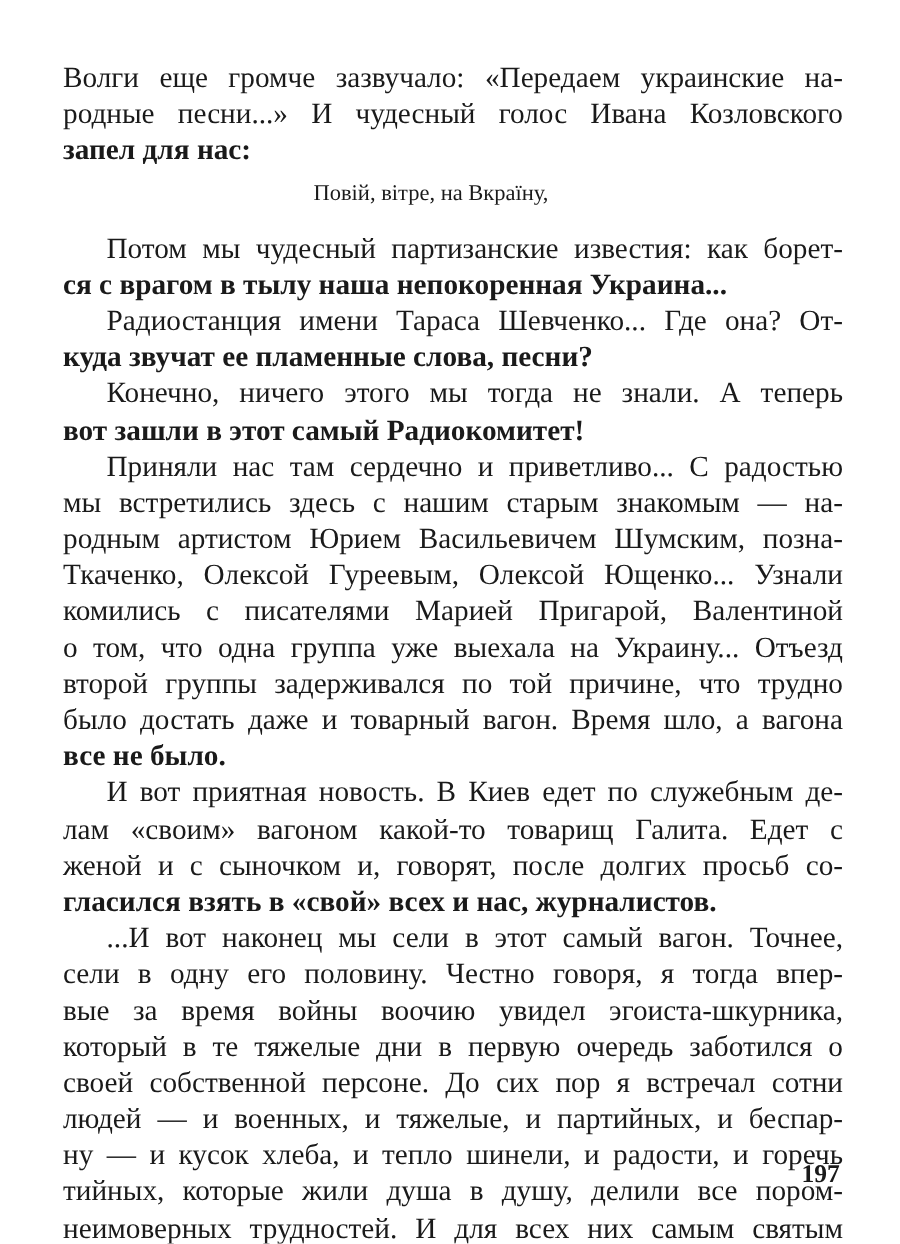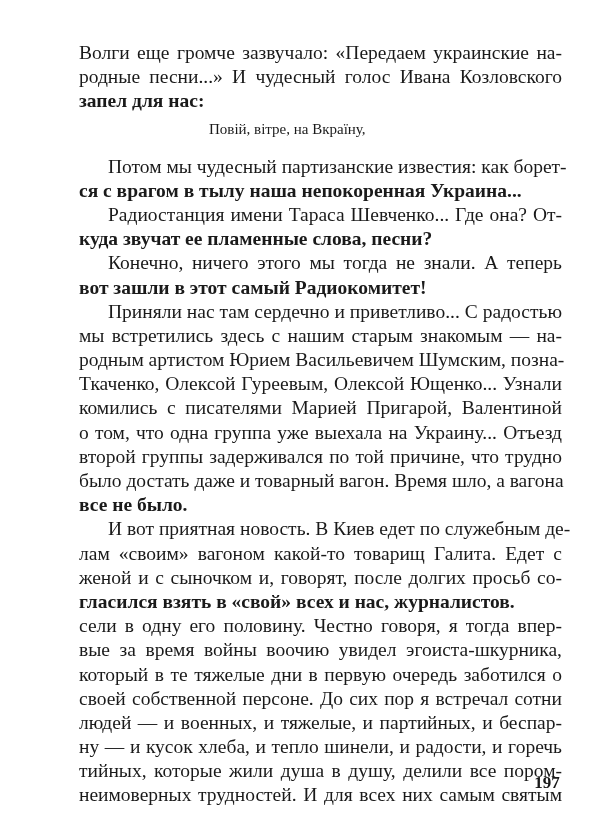--- a/index.html
+++ b/index.html
@@ -2,21 +2,21 @@
 <html><head>
 <meta charset="utf-8">
 <style>
   html, body { margin: 0; padding: 0; background: #ffffff; }
   body { width: 600px; height: 829px; position: relative; overflow: hidden; }
   .page {
     position: absolute; left: 42px; top: 41px; width: 520px;
     font-family: "Liberation Serif", "DejaVu Serif", serif;
     font-size: 19.5px; line-height: 24.2px; color: #1a1a1a;
   }
-  .line { white-space: nowrap; text-align: justify; text-align-last: justify; height: 24.2px; overflow: visible; margin-left: 37px; }
+  .line { white-space: nowrap; text-align: justify; text-align-last: justify; height: 24.2px; overflow: visible; }
   .line.last { text-align-last: left; font-weight: bold; }
   .indent { padding-left: 29px; }
   .verse {
     margin: 6px 0 16px 0; padding-left: 167px;
     font-size: 15px; line-height: 19px;
   }
   .verse .vline { white-space: nowrap; }
   .pagenum {
     position: absolute; left: 532px; top: 773px; width: 30px; text-align: center;
     font-family: "Liberation Serif", "DejaVu Serif", serif; font-size: 17px; font-weight: bold; color: #1a1a1a;
@@ -62,20 +62,21 @@
   </div>
 
   <div>
     <div class="line indent">И вот приятная новость. В Киев едет по служебным де-</div>
     <div class="line">лам «своим» вагоном какой-то товарищ Галита. Едет с</div>
     <div class="line">женой и с сыночком и, говорят, после долгих просьб со-</div>
     <div class="line last">гласился взять в «свой» всех и нас, журналистов.</div>
   </div>
 
   <div>
+    <div class="line indent">...И вот наконец мы сели в этот самый вагон. Точнее,</div>
     <div class="line">сели в одну его половину. Честно говоря, я тогда впер-</div>
     <div class="line">вые за время войны воочию увидел эгоиста-шкурника,</div>
     <div class="line">который в те тяжелые дни в первую очередь заботился о</div>
     <div class="line">своей собственной персоне. До сих пор я встречал сотни</div>
     <div class="line">людей — и военных, и тяжелые, и партийных, и беспар-</div>
     <div class="line">ну — и кусок хлеба, и тепло шинели, и радости, и горечь</div>
     <div class="line">тийных, которые жили душа в душу, делили все пором-</div>
     <div class="line">неимоверных трудностей. И для всех них самым святым</div>
 
   </div>

